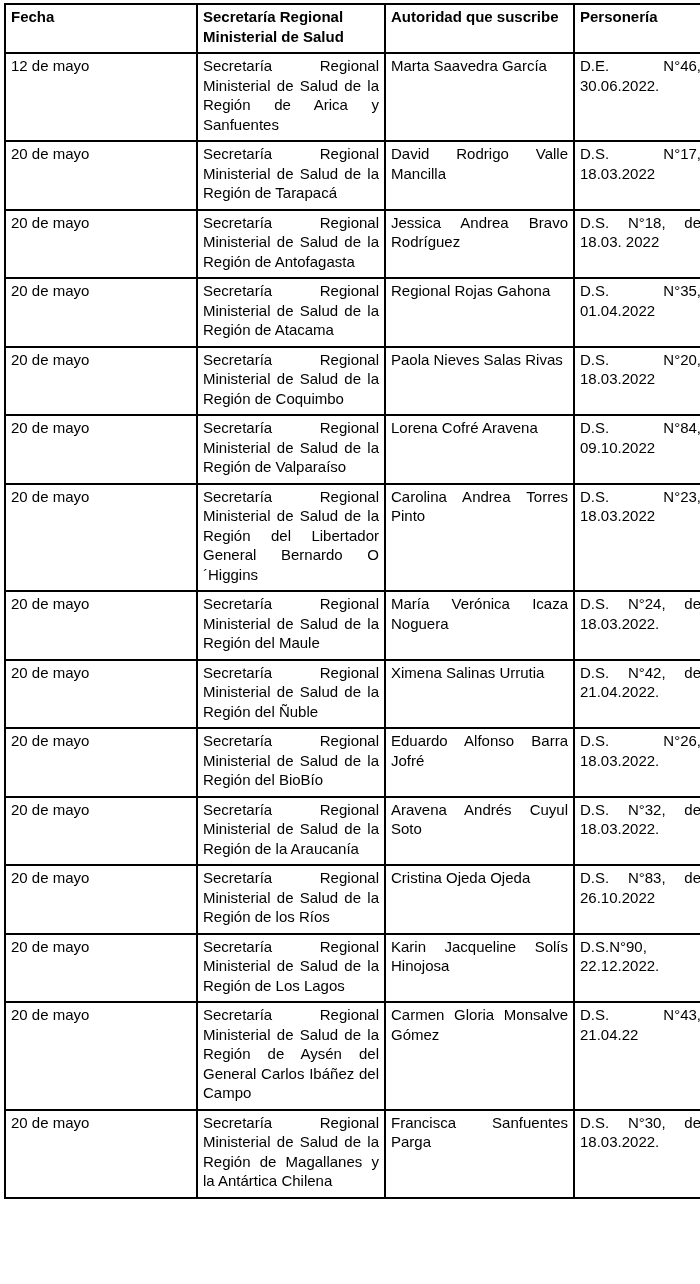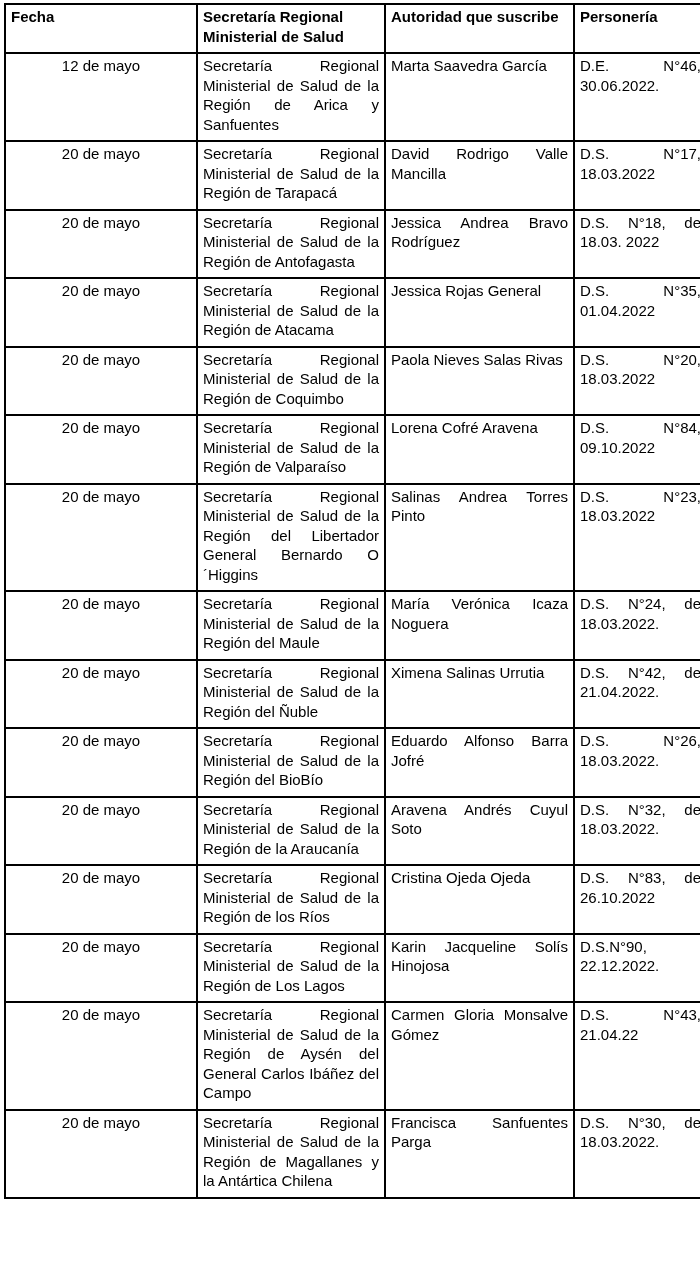--- a/index.html
+++ b/index.html
@@ -28,21 +28,21 @@
     vertical-align: top;
     font-size: 15px;
     line-height: 19.5px;
     padding: 2px 5px 6px 5px;
     word-wrap: break-word;
   }
   table.doc-table th {
     font-weight: bold;
     text-align: left;
   }
-  th.col0, td.col0 { width: 180px; text-align: center; }
+  th.col0, td.col0 { width: 180px; text-align: left; }
   th.col1, td.col1 { width: 176px; text-align: justify; }
   th.col2, td.col2 { width: 177px; text-align: justify; }
   th.col3, td.col3 { width: 121px; text-align: justify; }
   th.col1, th.col2 { text-align: justify; margin-left: 38px; }
 </style>
 </head>
 <body>
 
 <div class="page">
   <table class="doc-table">
@@ -69,39 +69,39 @@
         </tr>
         <tr>
           <td class="col0">20 de mayo</td>
           <td class="col1">Secretaría Regional Ministerial de Salud de la Región de Antofagasta</td>
           <td class="col2">Jessica Andrea Bravo Rodríguez</td>
           <td class="col3">D.S. N°18, de 18.03. 2022</td>
         </tr>
         <tr>
           <td class="col0">20 de mayo</td>
           <td class="col1">Secretaría Regional Ministerial de Salud de la Región de Atacama</td>
-          <td class="col2">Jessica Rojas General</td>
+          <td class="col2">Regional Rojas Gahona</td>
           <td class="col3">D.S. N°35, 01.04.2022</td>
         </tr>
         <tr>
           <td class="col0">20 de mayo</td>
           <td class="col1">Secretaría Regional Ministerial de Salud de la Región de Coquimbo</td>
           <td class="col2">Paola Nieves Salas Rivas</td>
           <td class="col3">D.S. N°20, 18.03.2022</td>
         </tr>
         <tr>
           <td class="col0">20 de mayo</td>
           <td class="col1">Secretaría Regional Ministerial de Salud de la Región de Valparaíso</td>
           <td class="col2">Lorena Cofré Aravena</td>
           <td class="col3">D.S. N°84, 09.10.2022</td>
         </tr>
         <tr>
           <td class="col0">20 de mayo</td>
           <td class="col1">Secretaría Regional Ministerial de Salud de la Región del Libertador General Bernardo O´Higgins</td>
-          <td class="col2">Salinas Andrea Torres Pinto</td>
+          <td class="col2">Carolina Andrea Torres Pinto</td>
           <td class="col3">D.S. N°23, 18.03.2022</td>
         </tr>
         <tr>
           <td class="col0">20 de mayo</td>
           <td class="col1">Secretaría Regional Ministerial de Salud de la Región del Maule</td>
           <td class="col2">María Verónica Icaza Noguera</td>
           <td class="col3">D.S. N°24, de 18.03.2022.</td>
         </tr>
         <tr>
           <td class="col0">20 de mayo</td>

